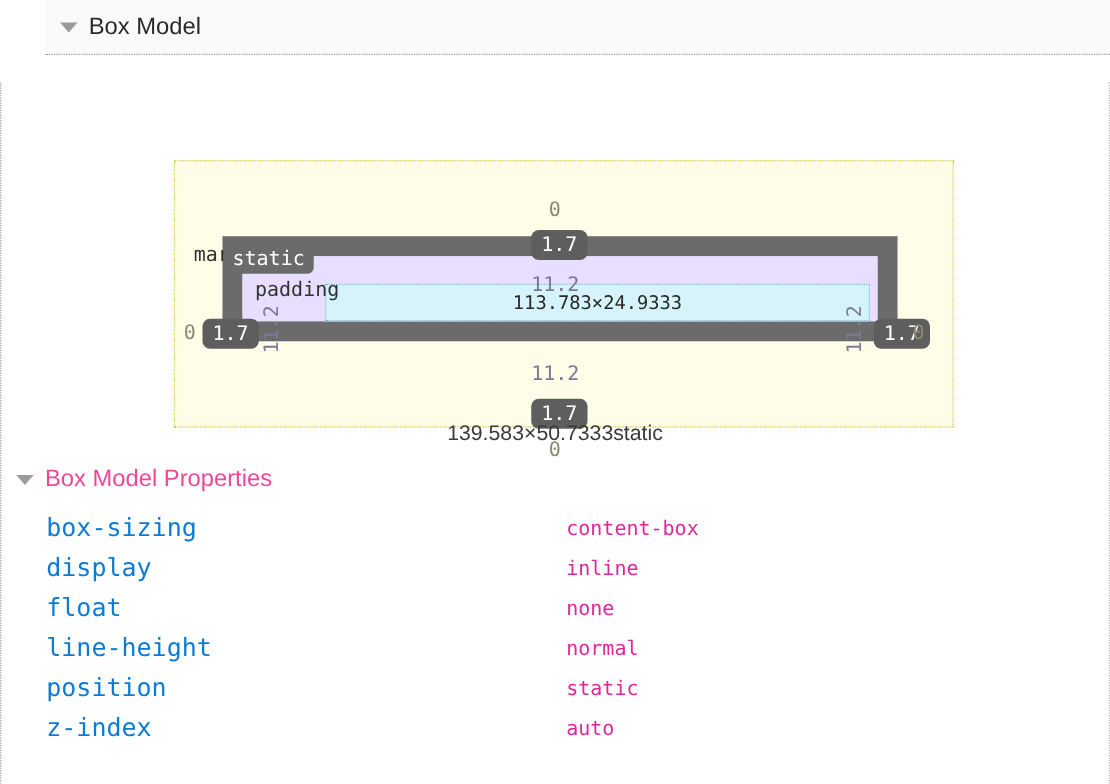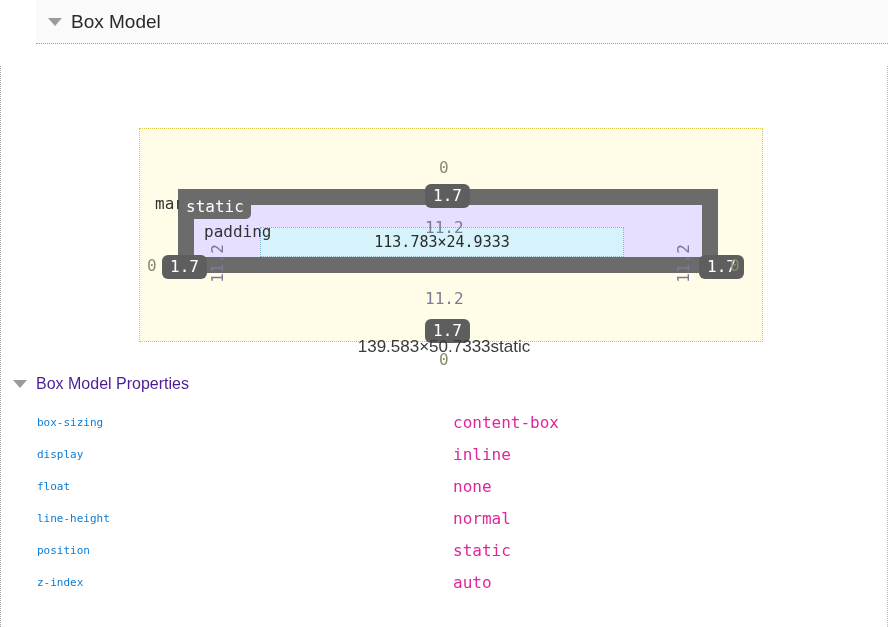--- a/index.html
+++ b/index.html
@@ -72,21 +72,21 @@
     background: #e8deff;
   }
   .bm-padding {
     position: absolute;
     inset: 0;
     background: #e8deff;
   }
   .bm-content {
     position: absolute;
     left: 66px; top: 22px;
-    width: 364px; height: 30px;
+    width: 436px; height: 30px;
     background: #d6f2fb;
     border: 1px dotted #7fb8cf;
     display: flex;
     align-items: center;
     justify-content: center;
   }
   .bm-content-label {
     font-family: "DejaVu Sans Mono", monospace;
     font-size: 15px;
     color: #2a2a2a;
@@ -164,36 +164,36 @@
   }
 
   
   .props-header {
     display: flex;
     align-items: center;
     padding-left: 12px;
     height: 32px;
   }
   .props-title {
-    font-size: 16px;
-    color: #4c1d95;
+    font-size: 19px;
+    color: #ec4899;
   }
   .props-list {
     padding-top: 6px;
   }
   .prop-row {
     display: flex;
     height: 32px;
     align-items: center;
   }
   .prop-name {
     width: 452px;
     padding-left: 36px;
     font-family: "DejaVu Sans Mono", monospace;
-    font-size: 11px;
+    font-size: 20px;
     color: #0b7bd4;
     cursor: pointer;
   }
   .prop-value {
     font-family: "DejaVu Sans Mono", monospace;
     font-size: 16px;
     color: #e0269b;
     cursor: pointer;
   }
 </style>

